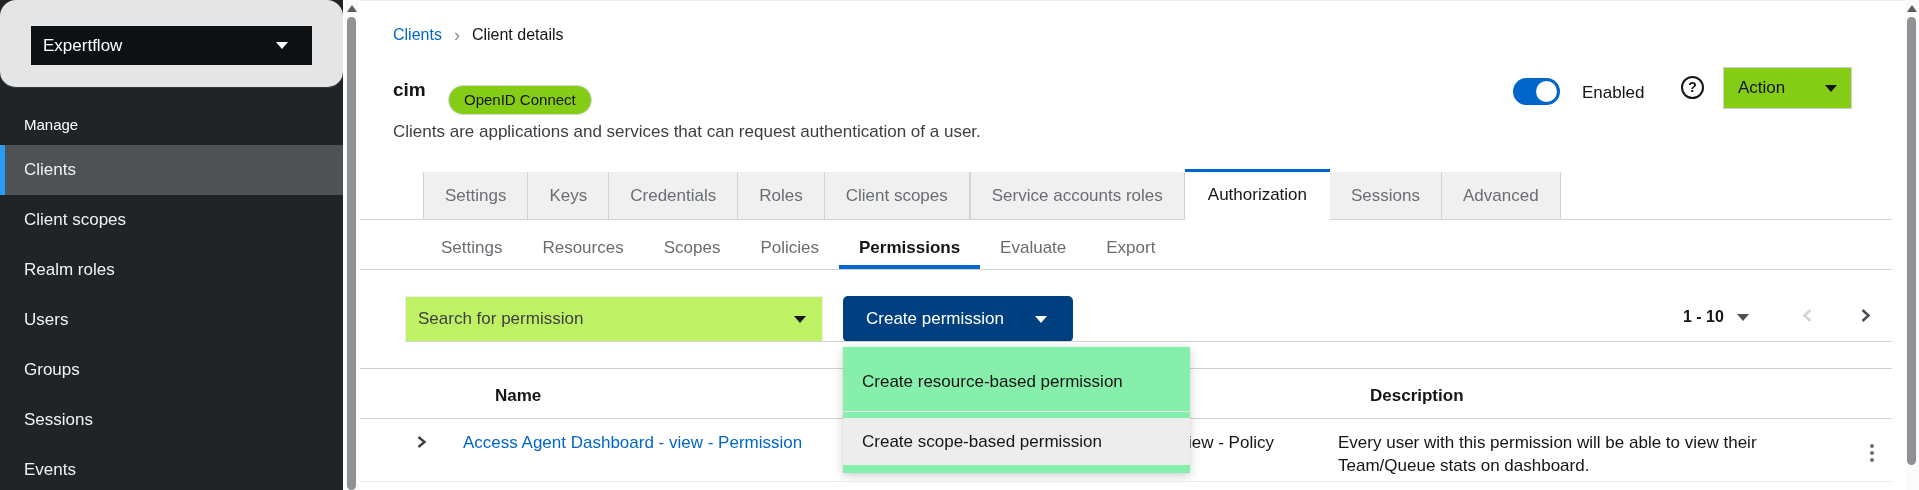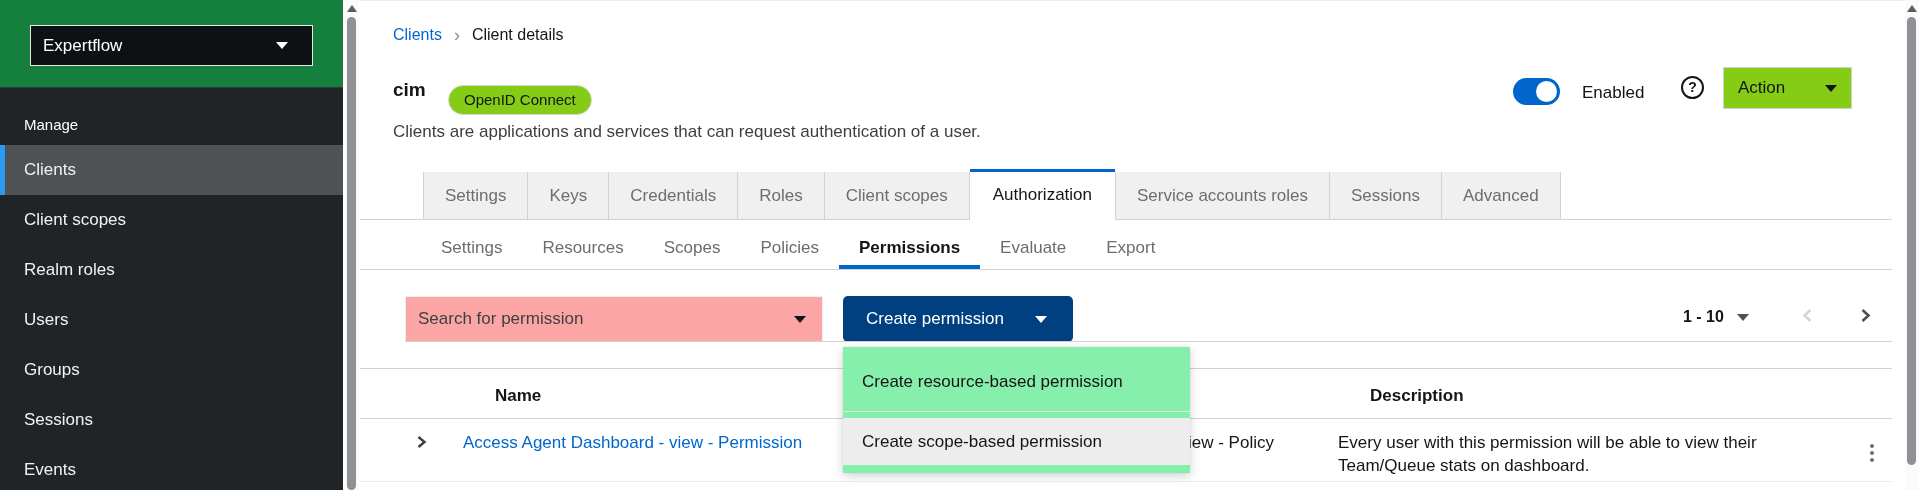--- a/index.html
+++ b/index.html
@@ -7,21 +7,21 @@
     --nav-accent:#2b9af3; --sidebar-bg:#212427; --sidebar-selected:#4f5255;
     --toggle-on:#0066cc; --border:#d2d2d2; --muted:#6a6e73; --ink:#151515;
   }
   *{margin:0;padding:0;box-sizing:border-box;}
   body{font-family:"Liberation Sans", sans-serif; background:#fff;}
   #app{position:relative;width:1919px;height:490px;background:#fff;overflow:hidden;}
   .hline{position:absolute;height:1px;background:var(--border);}
 
   
   .sidebar{position:absolute;left:0;top:0;width:343px;height:490px;background:var(--sidebar-bg);}
-  .masthead{position:absolute;left:0;top:0;width:343px;height:88px;background:#15803d;border-bottom:1px solid #33373b;}
+  .masthead{position:absolute;left:0;top:0;width:343px;height:88px;background:#e5e5e5;border-bottom:1px solid #33373b;border-radius:16px;}
   .realm-selector{position:absolute;left:30px;top:25px;width:283px;height:41px;background:#0e1114;
     border:1px solid #e8e8e8;color:#fff;font-size:17px;display:flex;align-items:center;
     justify-content:space-between;padding:0 24px 0 12px;cursor:pointer;}
   .nav-label{position:absolute;left:24px;top:116px;color:#fff;font-size:15px;}
   .nav{position:absolute;left:0;top:145px;width:343px;}
   .nav-item{position:relative;height:50px;display:flex;align-items:center;padding-left:24px;
     color:#f0f2f5;font-size:17px;cursor:pointer;}
   .nav-item.selected{background:var(--sidebar-selected);}
   .nav-accent-bar{position:absolute;left:0;top:0;width:5px;height:100%;background:var(--nav-accent);}
 
@@ -67,21 +67,21 @@
     border-top:3px solid var(--accent);border-right:none;}
   .tab.after-active{border-left:1px solid var(--border);}
 
   .subtabs{position:absolute;left:421px;top:225px;height:45px;display:flex;z-index:2;}
   .subtab{position:relative;height:45px;display:flex;align-items:center;padding:0 20px;
     font-size:17px;color:var(--muted);cursor:pointer;white-space:nowrap;}
   .subtab.active{color:var(--ink);font-weight:bold;}
   .subtab-underline{position:absolute;left:0;bottom:1px;width:100%;height:4px;background:var(--accent);}
 
   
-  .search-select{position:absolute;left:405px;top:296px;width:418px;height:46px;background:#fca5a5;
+  .search-select{position:absolute;left:405px;top:296px;width:418px;height:46px;background:#bef264;
     border:1px solid #f0f0f0;border-bottom:1px solid #72767b;display:flex;align-items:center;
     justify-content:space-between;padding:0 16px 0 12px;font-size:17px;color:#3c3f42;cursor:pointer;}
   .create-btn{position:absolute;left:843px;top:296px;width:230px;height:46px;background:var(--primary-button);
     border:none;border-radius:5px;color:#fff;font-size:17px;display:flex;align-items:center;
     justify-content:space-between;padding:0 26px 0 23px;cursor:pointer;font-family:inherit;}
   .pag-range{position:absolute;left:1683px;top:308px;font-size:16px;font-weight:bold;color:var(--ink);cursor:pointer;}
   .pag-caret{position:absolute;left:1737px;top:314px;cursor:pointer;}
   .pag-btn{position:absolute;top:306px;width:24px;height:22px;background:none;border:none;cursor:pointer;}
 
   
@@ -164,22 +164,22 @@
   </div>
   <p class="page-desc">Clients are applications and services that can request authentication of a user.</p>
 
   <div class="hline" style="left:360px;top:219px;width:1532px;"></div>
   <div class="tabs">
     <div class="tab first">Settings</div>
     <div class="tab">Keys</div>
     <div class="tab">Credentials</div>
     <div class="tab">Roles</div>
     <div class="tab">Client scopes</div>
+    <div class="tab after-active">Service accounts roles</div>
     <div class="tab active">Authorization</div>
-    <div class="tab after-active">Service accounts roles</div>
     <div class="tab">Sessions</div>
     <div class="tab">Advanced</div>
   </div>
 
   <div class="hline" style="left:360px;top:269px;width:1532px;"></div>
   <div class="subtabs">
     <div class="subtab">Settings</div>
     <div class="subtab">Resources</div>
     <div class="subtab">Scopes</div>
     <div class="subtab">Policies</div>

